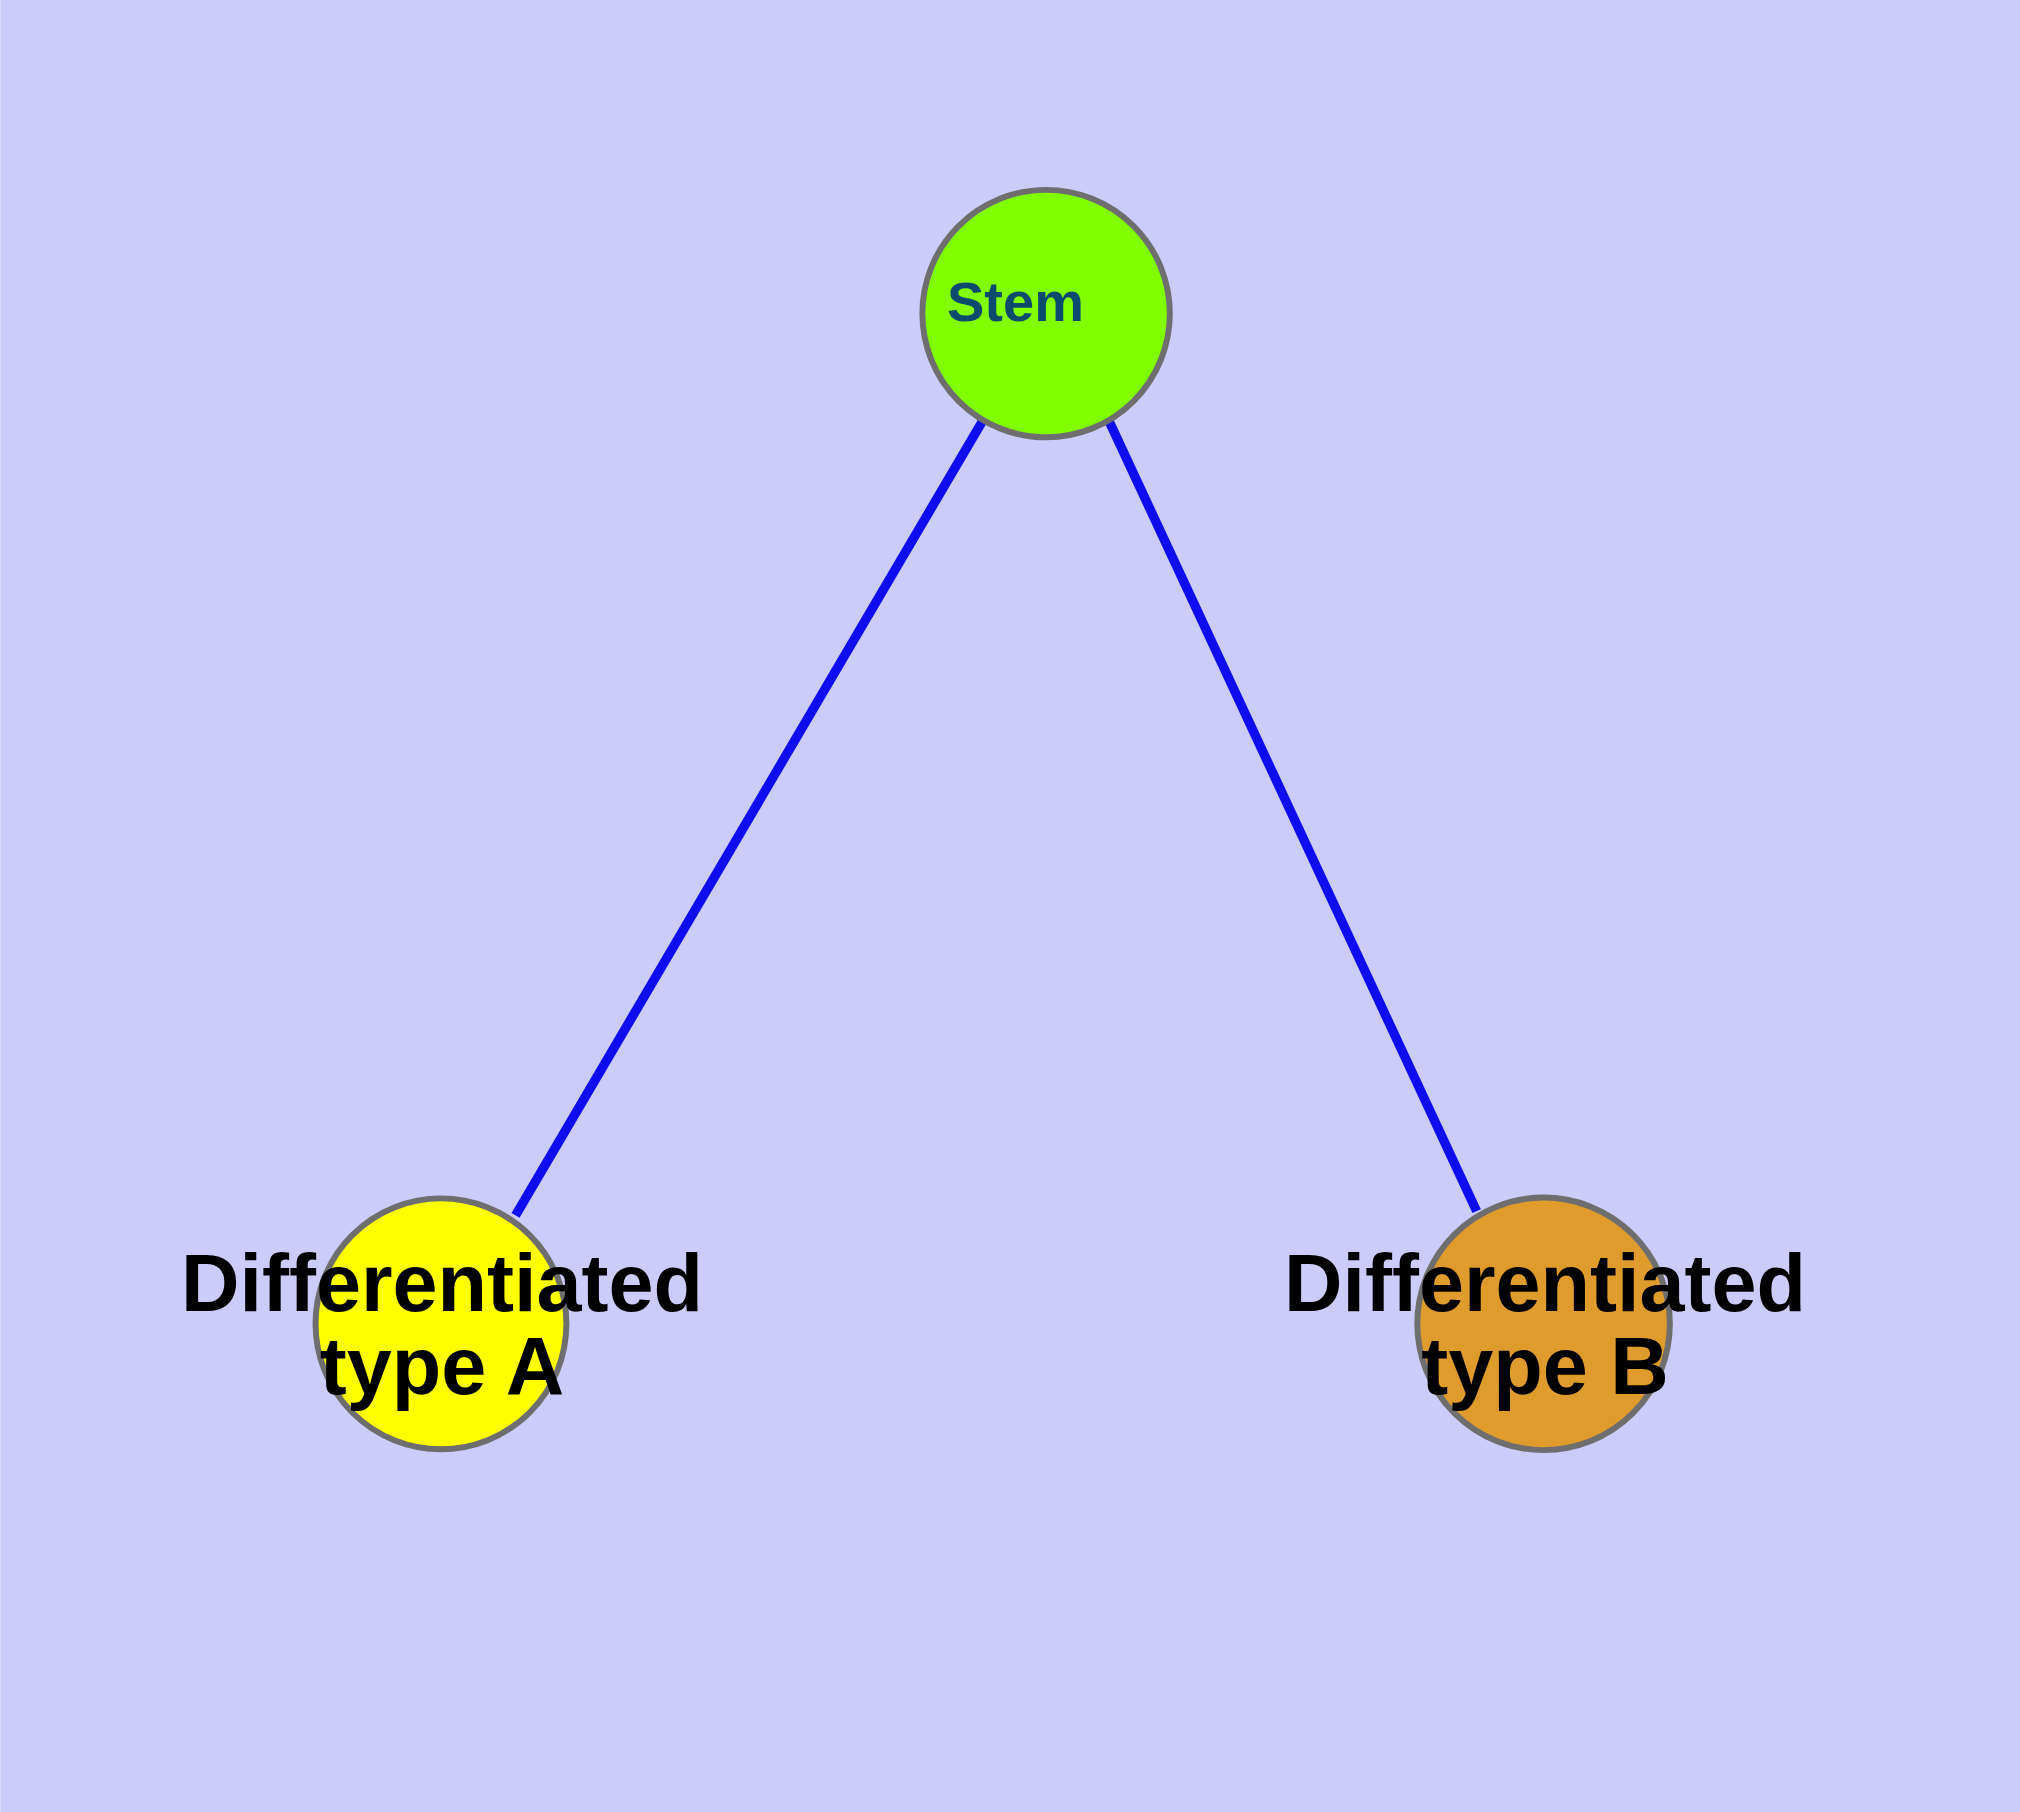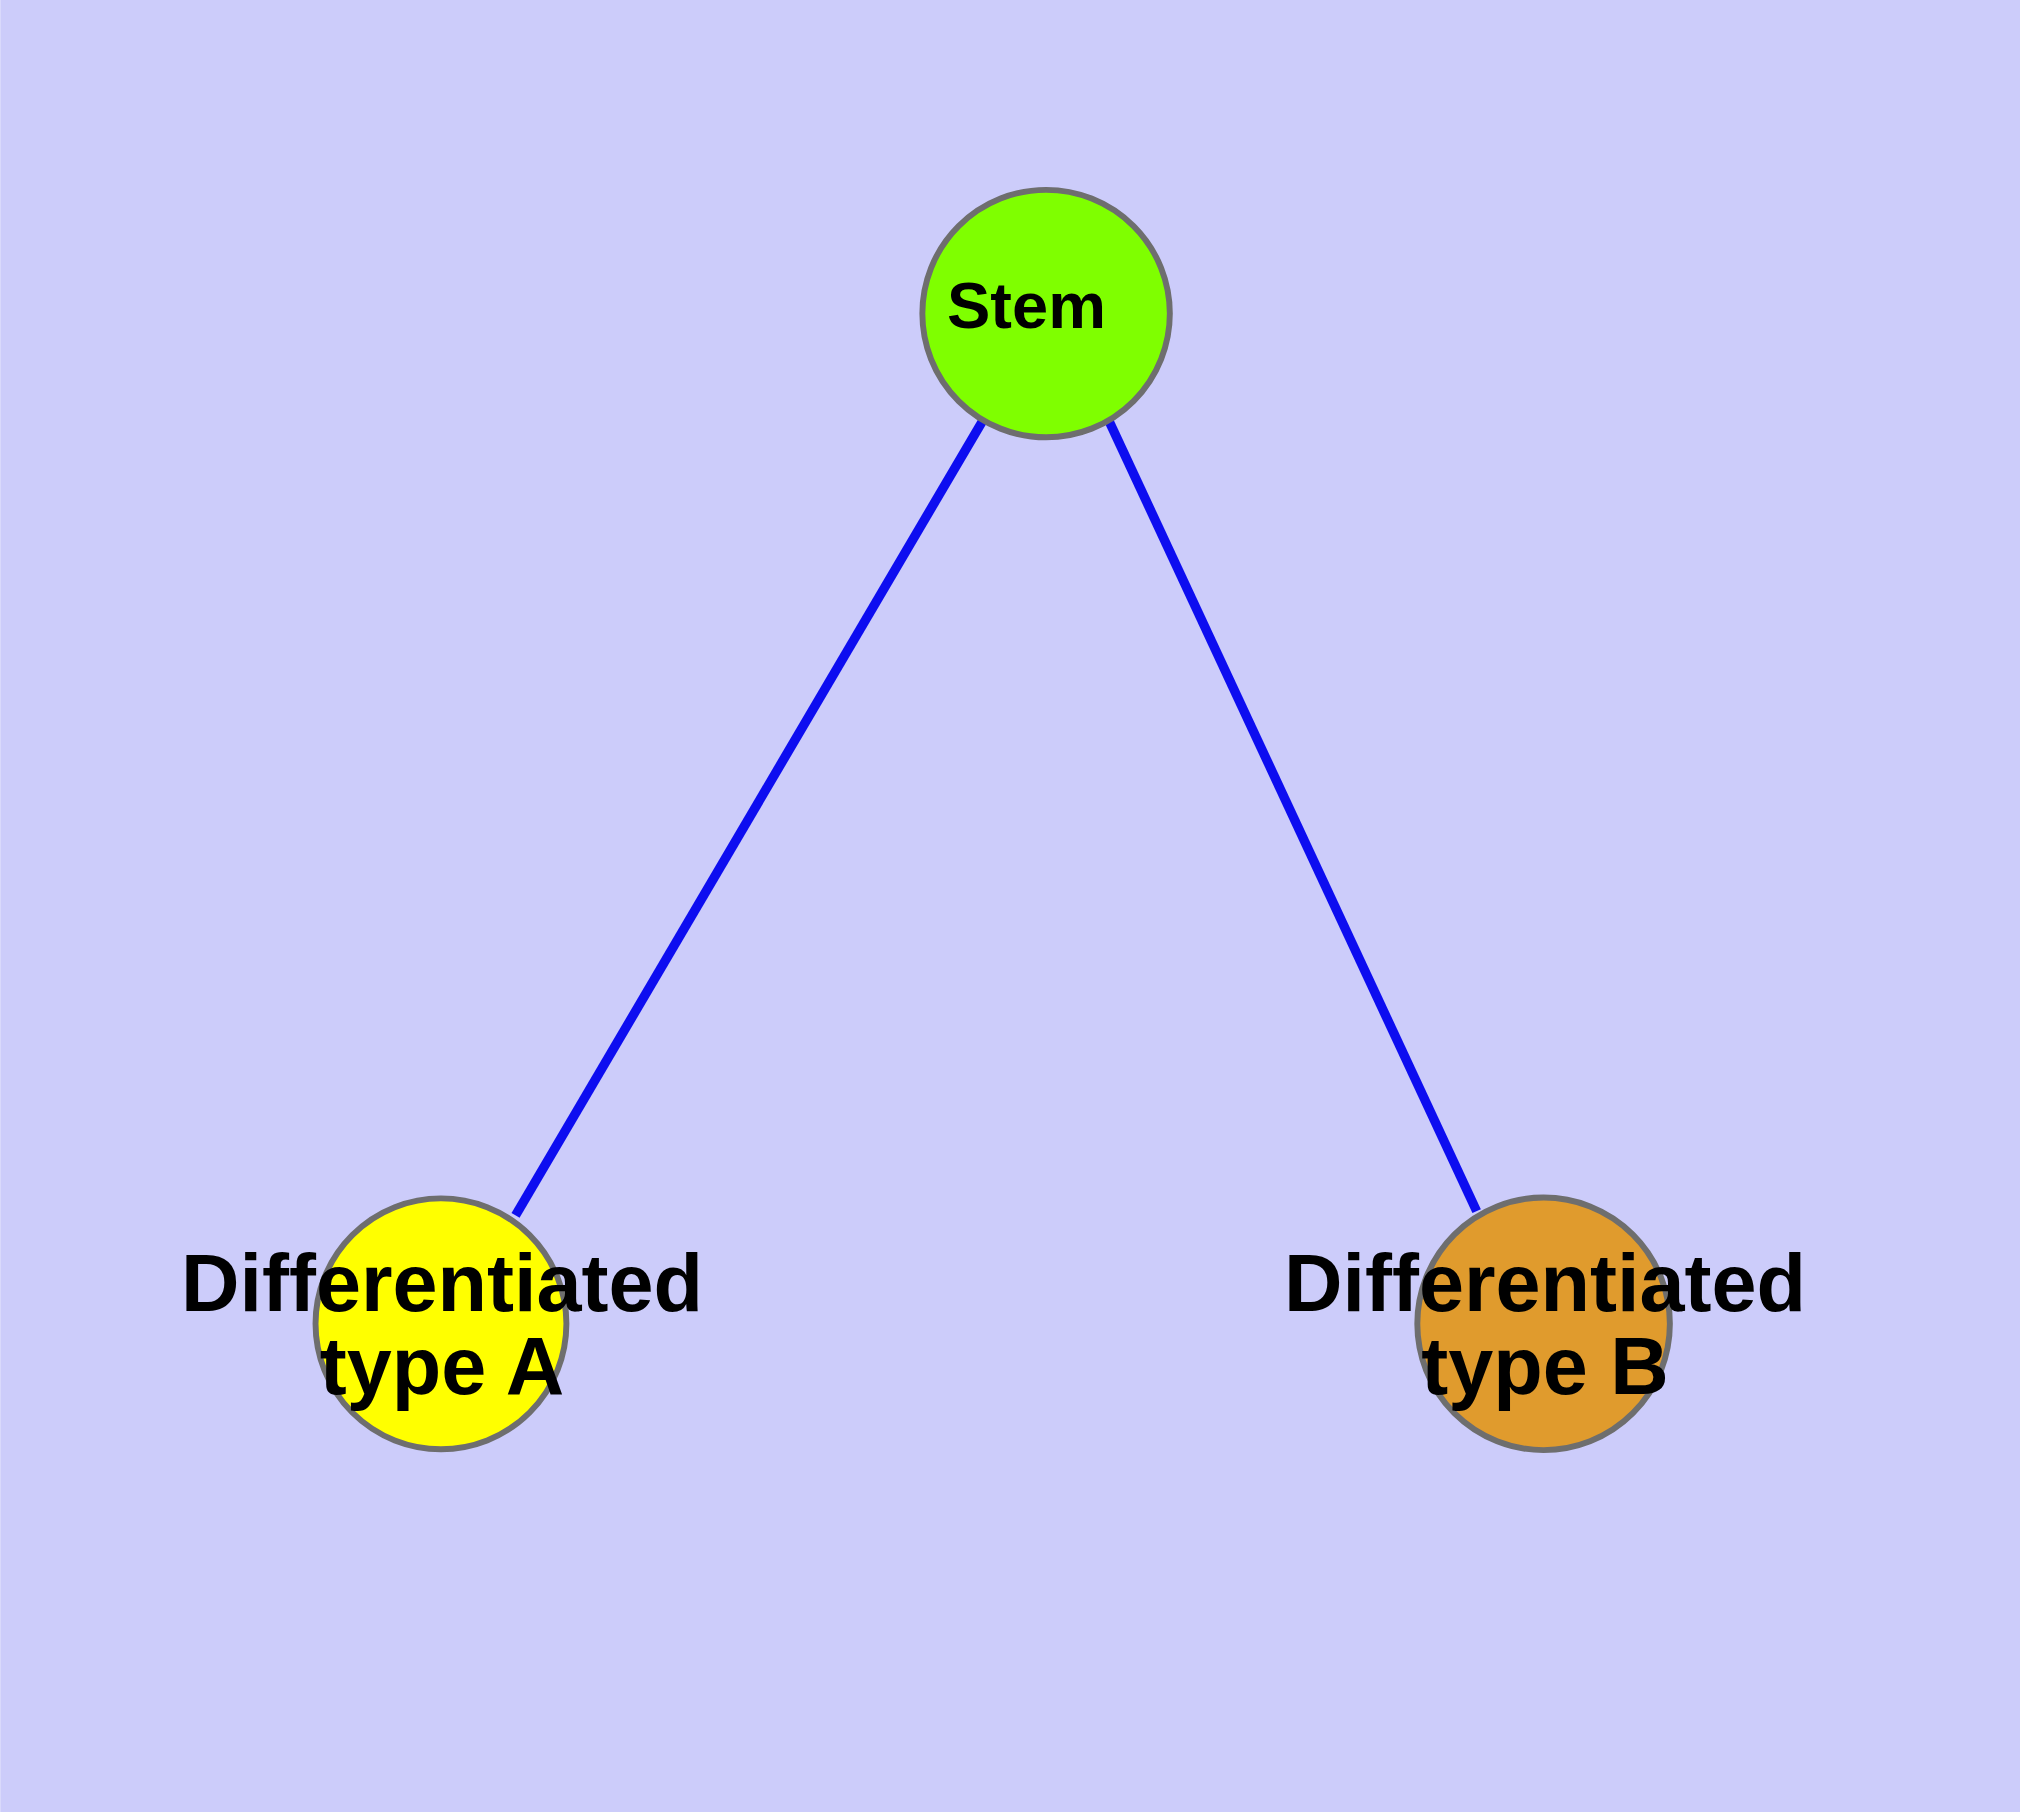--- a/index.html
+++ b/index.html
@@ -49,21 +49,21 @@
         <line x1="1307" y1="494" x2="1742" y2="1429" stroke="#0D0DF0" stroke-width="11" stroke-linecap="butt"></line>
       </g>
     <g id="node-layer">
         <circle cx="1234" cy="370" r="146" fill="#7FFF00" stroke="#6E6E6E" stroke-width="7"></circle>
         <circle cx="520" cy="1562" r="148" fill="#FFFF00" stroke="#6E6E6E" stroke-width="7"></circle>
         <circle cx="1821" cy="1562" r="149" fill="#E09B2D" stroke="#6E6E6E" stroke-width="7"></circle>
       </g>
   </svg>
 
   <div id="label-layer">
-      <div class="node-label" style="font-size: 65px; color: #000000; left: 947px; top: 273px; width: auto;">Stem</div>
+      <div class="node-label" style="font-size: 56px; color: #0c4a6e; left: 947px; top: 273px; width: auto;">Stem</div>
       <div class="node-label" style="font-size: 81px; color: rgb(0, 0, 0); left: 181px; top: 1242px; width: auto;">Differentiated
 type A</div>
       <div class="node-label" style="font-size: 81px; color: rgb(0, 0, 0); left: 1284px; top: 1242px; width: auto;">Differentiated
 type B</div>
     </div>
 
 </div>
 
 
 </body></html>

